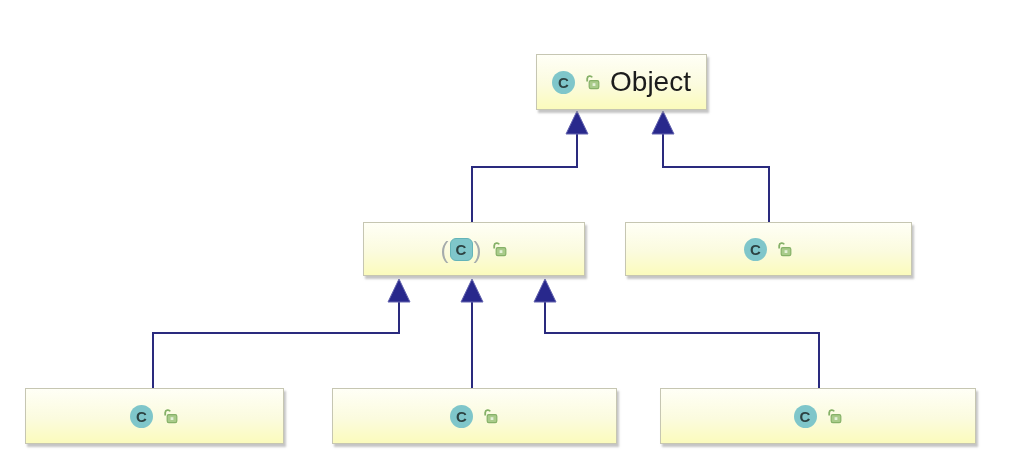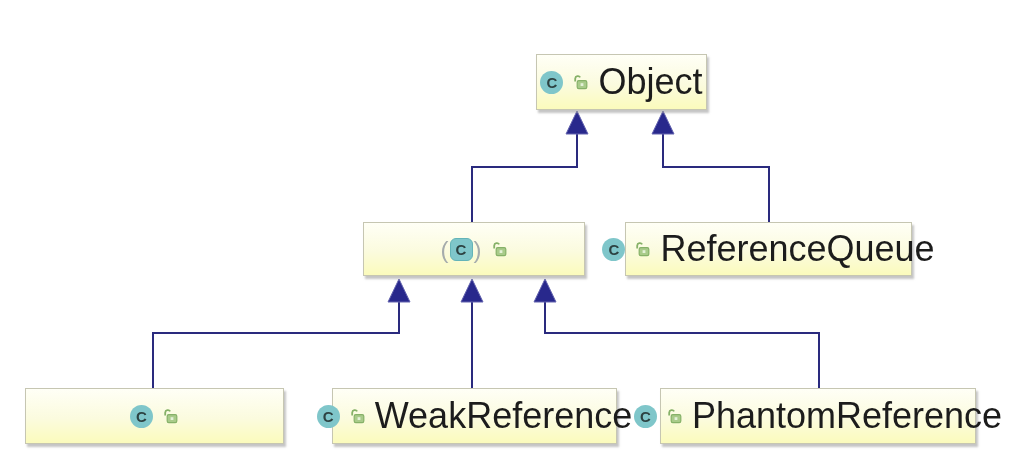--- a/index.html
+++ b/index.html
@@ -81,21 +81,21 @@
     border: 1px solid #63b4b8;
     box-sizing: border-box;
   }
   .lock-icon {
     flex: 0 0 auto;
     width: 17px;
     height: 17px;
     margin-top: -2px;
   }
   .node-label {
-    font-size: 36px;
+    font-size: 28px;
     color: #1c1c1c;
     letter-spacing: 0px;
   }
 </style>
 </head>
 <body>
 
 <div class="canvas">
 
   <svg class="edges-layer" viewBox="0 0 1028 470" xmlns="http://www.w3.org/2000/svg">
@@ -144,45 +144,42 @@
     </svg>
   </div>
 
   <div class="uml-node node-referencequeue">
     <span class="class-icon">C</span>
     <svg class="lock-icon" viewBox="0 0 17 17">
       <path d="M3.2,8.6 L3.2,5.6 A2.7,2.7 0 0 1 8.2,4.4" fill="none" stroke="#86b168" stroke-width="1.8"></path>
       <rect x="5.2" y="7.6" width="9.6" height="8" rx="1.6" fill="#a9cb8a" stroke="#86b168" stroke-width="1.2"></rect>
       <rect x="8.6" y="10.2" width="2.8" height="2.8" fill="#e4f1d8"></rect>
     </svg>
-    <span class="node-label">ReferenceQueue</span>
   </div>
 
   <div class="uml-node node-softreference">
     <span class="class-icon">C</span>
     <svg class="lock-icon" viewBox="0 0 17 17">
       <path d="M3.2,8.6 L3.2,5.6 A2.7,2.7 0 0 1 8.2,4.4" fill="none" stroke="#86b168" stroke-width="1.8"></path>
       <rect x="5.2" y="7.6" width="9.6" height="8" rx="1.6" fill="#a9cb8a" stroke="#86b168" stroke-width="1.2"></rect>
       <rect x="8.6" y="10.2" width="2.8" height="2.8" fill="#e4f1d8"></rect>
     </svg>
   </div>
 
   <div class="uml-node node-weakreference">
     <span class="class-icon">C</span>
     <svg class="lock-icon" viewBox="0 0 17 17">
       <path d="M3.2,8.6 L3.2,5.6 A2.7,2.7 0 0 1 8.2,4.4" fill="none" stroke="#86b168" stroke-width="1.8"></path>
       <rect x="5.2" y="7.6" width="9.6" height="8" rx="1.6" fill="#a9cb8a" stroke="#86b168" stroke-width="1.2"></rect>
       <rect x="8.6" y="10.2" width="2.8" height="2.8" fill="#e4f1d8"></rect>
     </svg>
-    <span class="node-label">WeakReference</span>
   </div>
 
   <div class="uml-node node-phantomreference">
     <span class="class-icon">C</span>
     <svg class="lock-icon" viewBox="0 0 17 17">
       <path d="M3.2,8.6 L3.2,5.6 A2.7,2.7 0 0 1 8.2,4.4" fill="none" stroke="#86b168" stroke-width="1.8"></path>
       <rect x="5.2" y="7.6" width="9.6" height="8" rx="1.6" fill="#a9cb8a" stroke="#86b168" stroke-width="1.2"></rect>
       <rect x="8.6" y="10.2" width="2.8" height="2.8" fill="#e4f1d8"></rect>
     </svg>
-    <span class="node-label">PhantomReference</span>
   </div>
 
 </div>
 
 </body></html>

